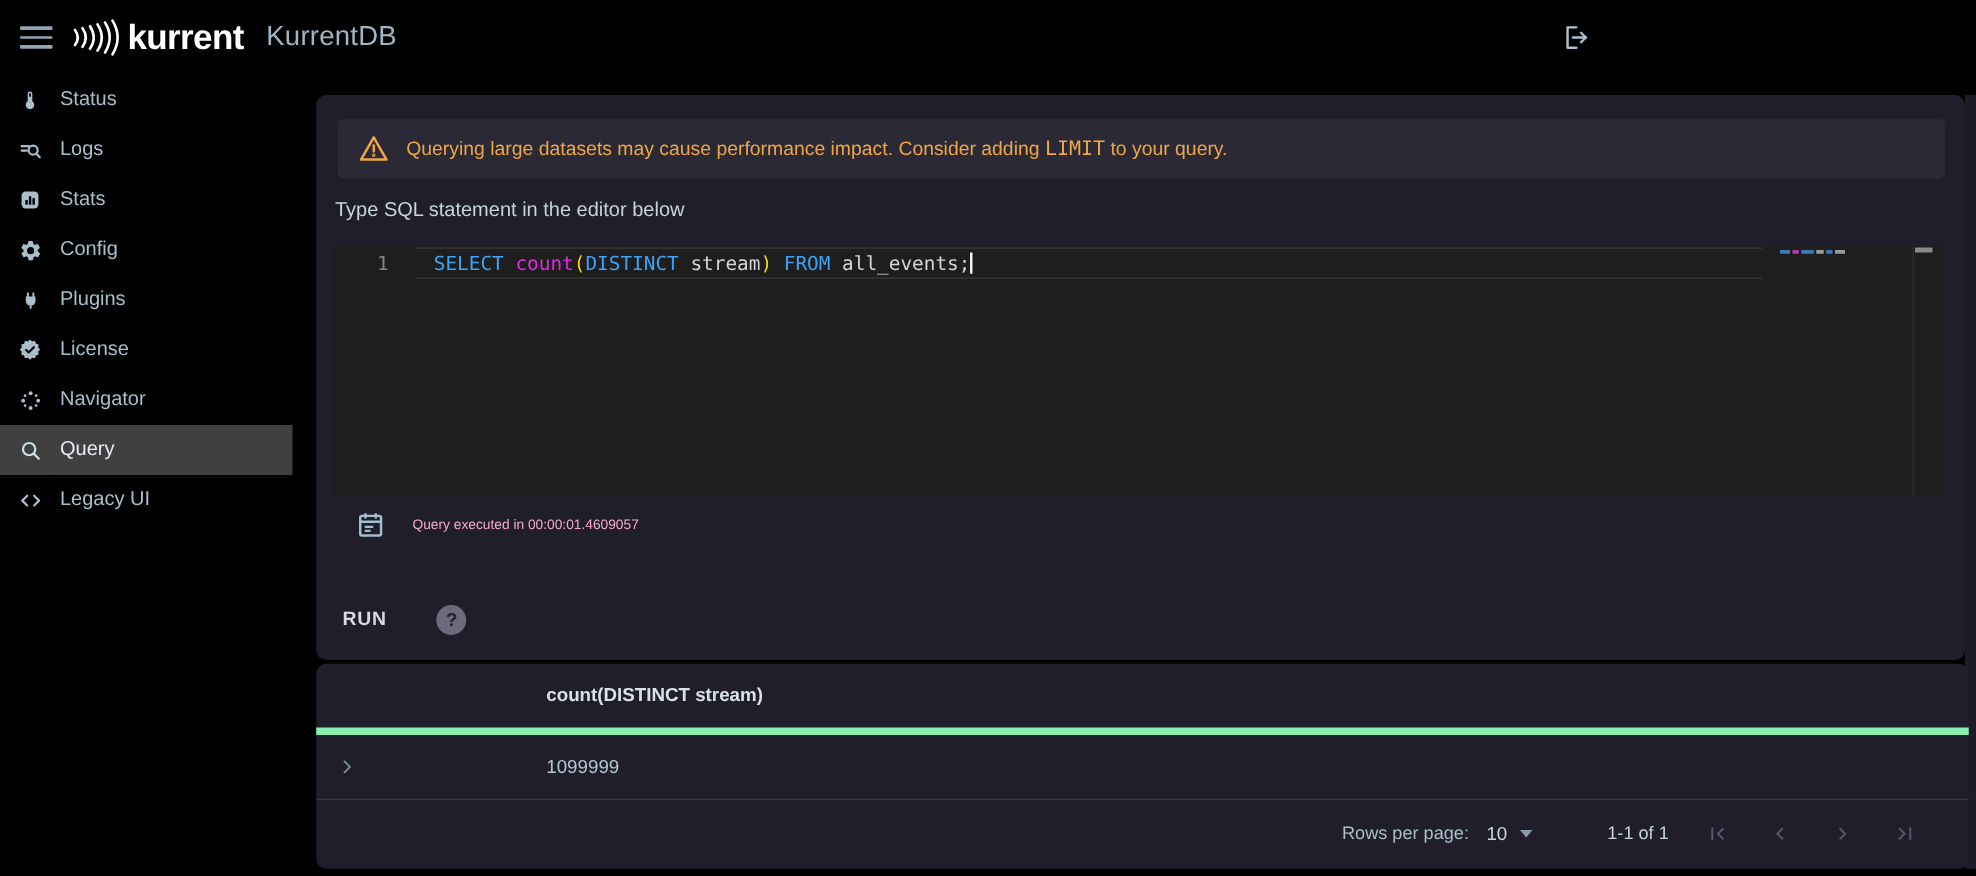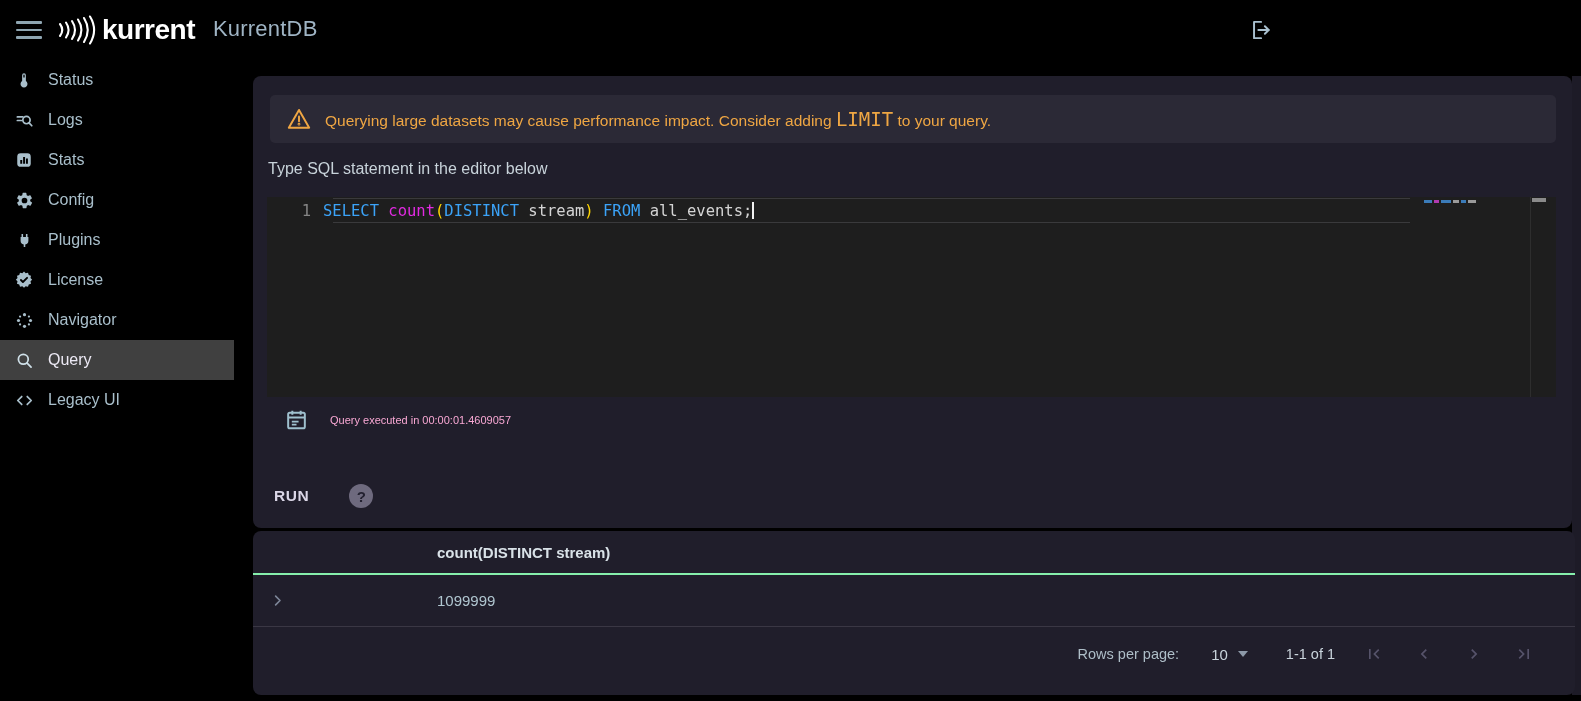--- a/index.html
+++ b/index.html
@@ -28,30 +28,30 @@
   
   .right-gutter { position:absolute; left:1572px; top:76px; width:9px; height:619px; background:#1d1b27; }
 
   
   .qpanel { position:absolute; left:253px; top:76px; width:1319px; height:452px;
     background:#201e2b; border-radius:8px; }
   .banner { position:absolute; left:17px; top:19px; width:1286px; height:48px;
     background:#2b2936; border-radius:5px; display:flex; align-items:center; }
   .banner .warn-ic { margin-left:16px; width:26px; height:26px; flex:0 0 auto; }
   .banner .warn-text { margin-left:13px; color:#efa643; font-size:15.5px; }
-  .banner .warn-text code { font-family:"DejaVu Sans Mono", monospace; font-size:19px; }
+  .banner .warn-text code { font-family:"DejaVu Sans Mono", monospace; font-size:16px; }
   .editor-label { position:absolute; left:15px; top:84px; font-size:16px; color:#c8d3da; }
 
   .editor { position:absolute; left:14px; top:121px; width:1289px; height:200px;
     background:#1e1e1e; cursor:text; }
   .cur-line { position:absolute; left:66px; top:1px; width:1077px; height:25px;
     border-top:1px solid #3a3a3c; border-bottom:1px solid #3a3a3c; }
   .gutter-num { position:absolute; left:0; top:2px; width:44px; height:24px; line-height:24px;
     text-align:right; color:#858585; font-size:15.5px; }
-  .code-line { position:absolute; left:56px; top:2px; height:24px; line-height:24px;
+  .code-line { position:absolute; left:80px; top:2px; height:24px; line-height:24px;
     font-size:15.5px; white-space:pre; color:#d4d4d4; }
   .tk-keyword { color:#3ba3f8; }
   .tk-function { color:#e12ae1; }
   .tk-paren { color:#ffd602; }
   .tk-plain { color:#d4d4d4; }
   .caret { display:inline-block; width:2px; height:17px; background:#f0f0f0; vertical-align:-3px; }
   .minimap { position:absolute; left:1157px; top:3px; height:3px; display:flex; gap:2px; cursor:pointer; }
   .minimap i { display:block; height:3px; }
   .scroll-sep { position:absolute; left:1263px; top:0; width:1px; height:100%; background:#2e2e2e; }
   .scroll-thumb { position:absolute; left:1265px; top:1px; width:14px; height:4px; background:#8a8a8a; cursor:pointer; }
@@ -63,34 +63,34 @@
   .run-row { position:absolute; left:19px; top:405px; display:flex; align-items:center; }
   .run-btn { font-size:15.5px; font-weight:bold; letter-spacing:0.6px; color:#dbd7e7;
     background:none; border:none; cursor:pointer; padding:6px 2px; font-family:inherit; }
   .help-btn { margin-left:38px; width:24px; height:24px; border-radius:50%; background:#6e6a7e;
     color:#232130; font-size:15px; font-weight:bold; display:flex; align-items:center;
     justify-content:center; cursor:pointer; border:none; font-family:inherit; }
 
   
   .results { position:absolute; left:253px; top:531px; width:1322px; height:164px;
     background:#201e2b; border-radius:8px; color:#d9e2e8; }
-  .res-head { height:44px; display:flex; align-items:center; border-bottom:2px solid #86efac; }
+  .res-head { height:57px; display:flex; align-items:center; border-bottom:6px solid #86efac; }
   .res-head .col { margin-left:184px; font-size:15px; font-weight:bold; color:#d9e2e8; }
   .res-row { height:52px; display:flex; align-items:center; border-bottom:1px solid #3a3744; }
   .expander { margin-left:12px; width:24px; height:24px; display:flex; align-items:center;
     justify-content:center; cursor:pointer; }
   .res-row .val { margin-left:148px; font-size:15px; color:#b0c6d0; }
 
   .pager { height:54px; display:flex; align-items:center; justify-content:flex-end; padding-right:26px; }
   .rpp-label { font-size:14.5px; color:#aebec8; }
-  .rpp-select { margin-left:32px; display:flex; align-items:center; cursor:pointer; }
+  .rpp-select { margin-left:14px; display:flex; align-items:center; cursor:pointer; }
   .rpp-value { font-size:15px; color:#c9d4dc; }
   .dd-arrow { margin-left:10px; width:0; height:0; border-left:5px solid transparent;
     border-right:5px solid transparent; border-top:6px solid #8d99a8; }
-  .range { margin-left:38px; font-size:14.5px; color:#c9d4dc; }
+  .range { margin-left:60px; font-size:14.5px; color:#c9d4dc; }
   .nav-btns { margin-left:14px; display:flex; }
   .nav-btn { width:50px; height:36px; display:flex; align-items:center; justify-content:center;
     cursor:default; background:none; border:none; }
 </style>
 </head>
 <body>
 
 <div class="header">
   <div class="hamburger">
       <span></span>

